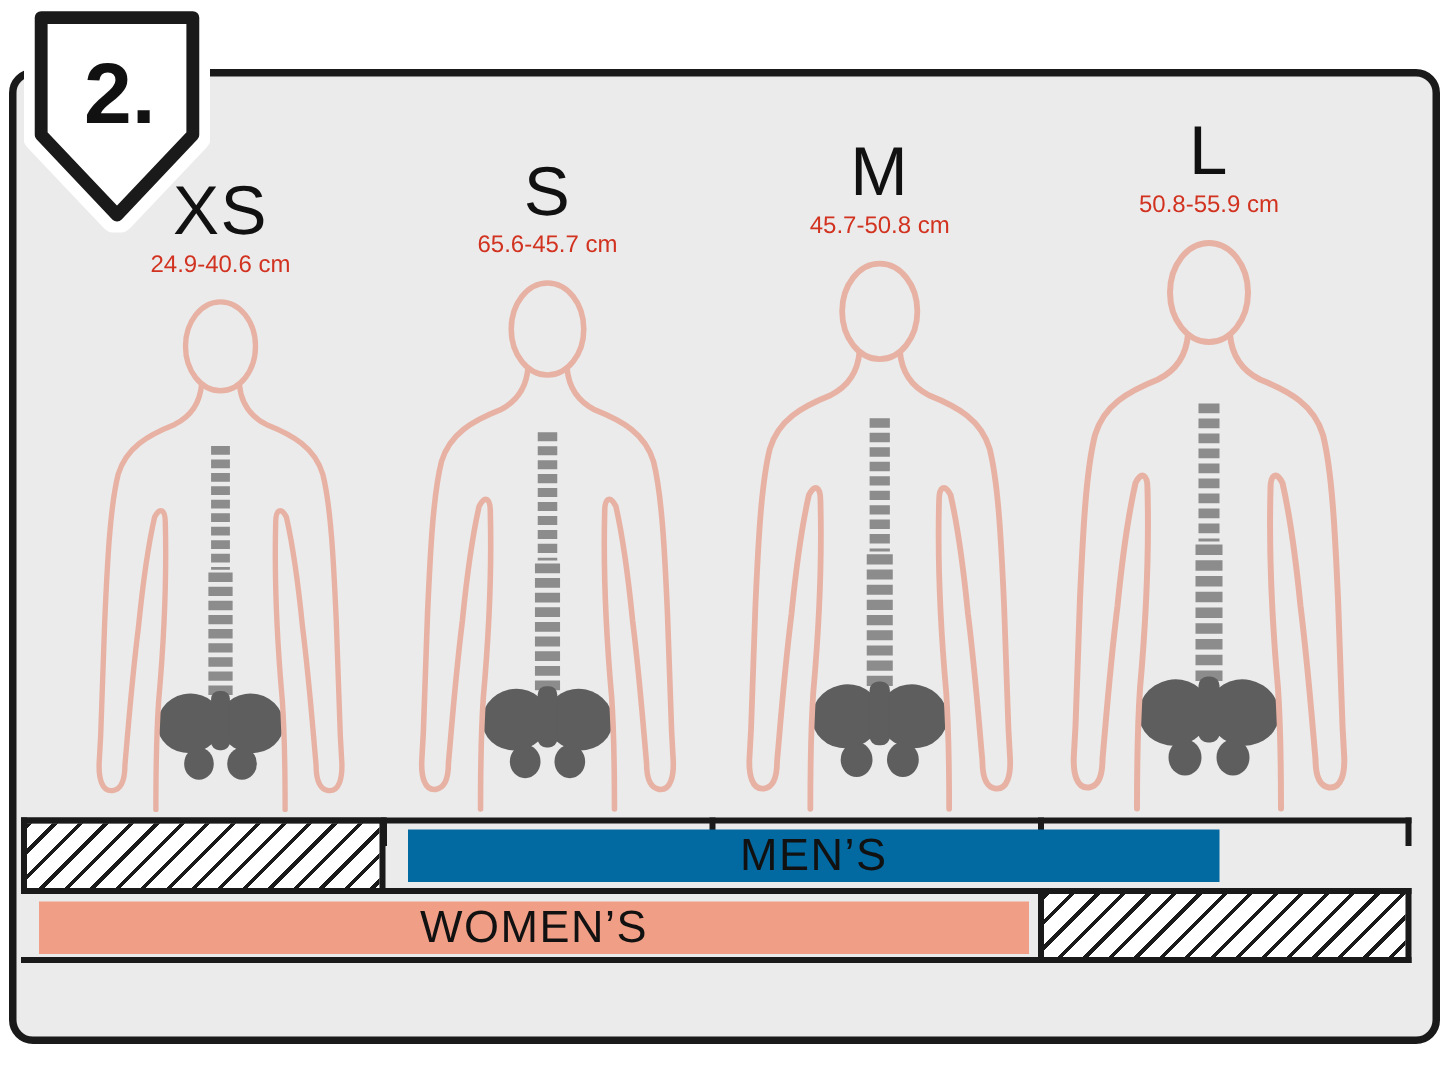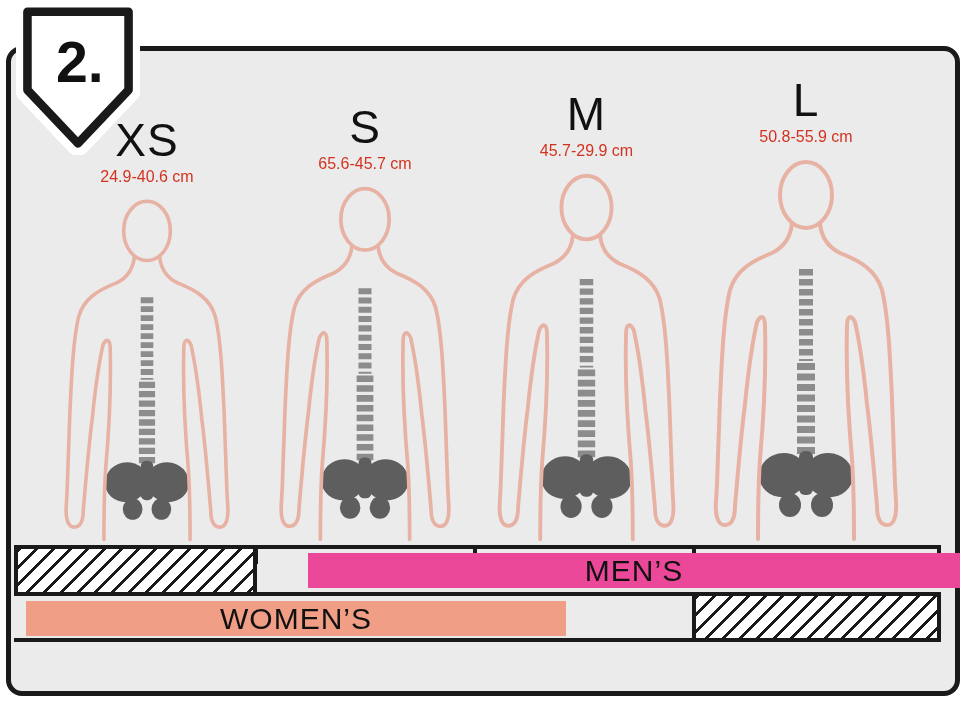--- a/index.html
+++ b/index.html
@@ -27,22 +27,22 @@
   
   .ruler{position:absolute;inset:0;z-index:3;}
   .rline{position:absolute;left:14px;width:927px;height:4px;background:#1a1a1a;}
   .tick{position:absolute;width:4px;height:19px;background:#1a1a1a;top:545px;}
   .hatch{position:absolute;box-sizing:border-box;border:4px solid #1a1a1a;
          background:repeating-linear-gradient(135deg,#1a1a1a 0,#1a1a1a 2.5px,#ffffff 2.5px,#ffffff 12px);}
   .hatch-left{left:14px;top:545px;width:243px;height:51px;}
   .hatch-right{left:692px;top:592px;width:249px;height:50px;}
   .bar{position:absolute;display:flex;align-items:center;justify-content:center;
        font-size:30px;color:#111;letter-spacing:1px;}
-  .bar-mens{left:272px;top:553px;width:652px;height:35px;background:#ec4899;margin-left:36px;}
-  .bar-womens{left:26px;top:601px;width:540px;height:35px;background:#f19e87;align-items:flex-end;}
+  .bar-mens{left:272px;top:553px;width:541px;height:35px;background:#0369a1;}
+  .bar-womens{left:26px;top:601px;width:660px;height:35px;background:#f19e87;align-items:flex-end;}
 </style>
 </head>
 <body>
 
 <div class="canvas">
 
   <svg width="0" height="0" style="position:absolute" aria-hidden="true">
     <defs>
       <g id="torso-fig">
         <line x1="100" y1="114" x2="100" y2="206" stroke="#8c8c8c" stroke-width="14" stroke-dasharray="6.5 3.5"></line>
@@ -90,21 +90,21 @@
   <div class="size-col col-1">
     <div class="size-label">S</div>
     <div class="size-range">65.6-45.7 cm</div>
     <svg class="fig fig-1" viewBox="0 0 200 390">
         <use href="#torso-fig"></use>
       </svg>
   </div>
 
   <div class="size-col col-2">
     <div class="size-label">M</div>
-    <div class="size-range">45.7-29.9 cm</div>
+    <div class="size-range">45.7-50.8 cm</div>
     <svg class="fig fig-2" viewBox="0 0 200 390">
         <use href="#torso-fig"></use>
       </svg>
   </div>
 
   <div class="size-col col-3">
     <div class="size-label">L</div>
     <div class="size-range">50.8-55.9 cm</div>
     <svg class="fig fig-3" viewBox="0 0 200 390">
         <use href="#torso-fig"></use>

